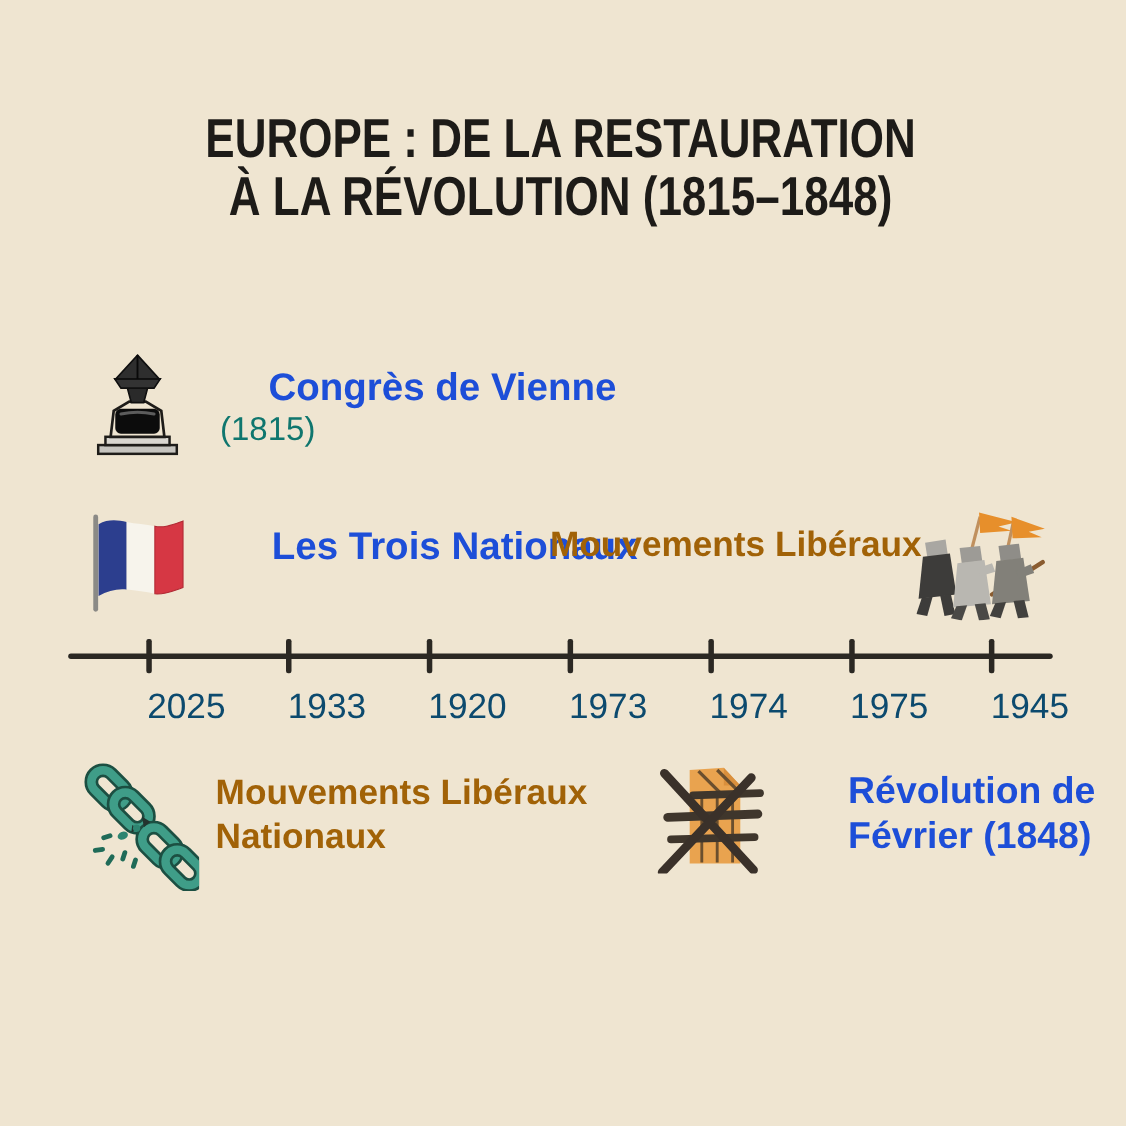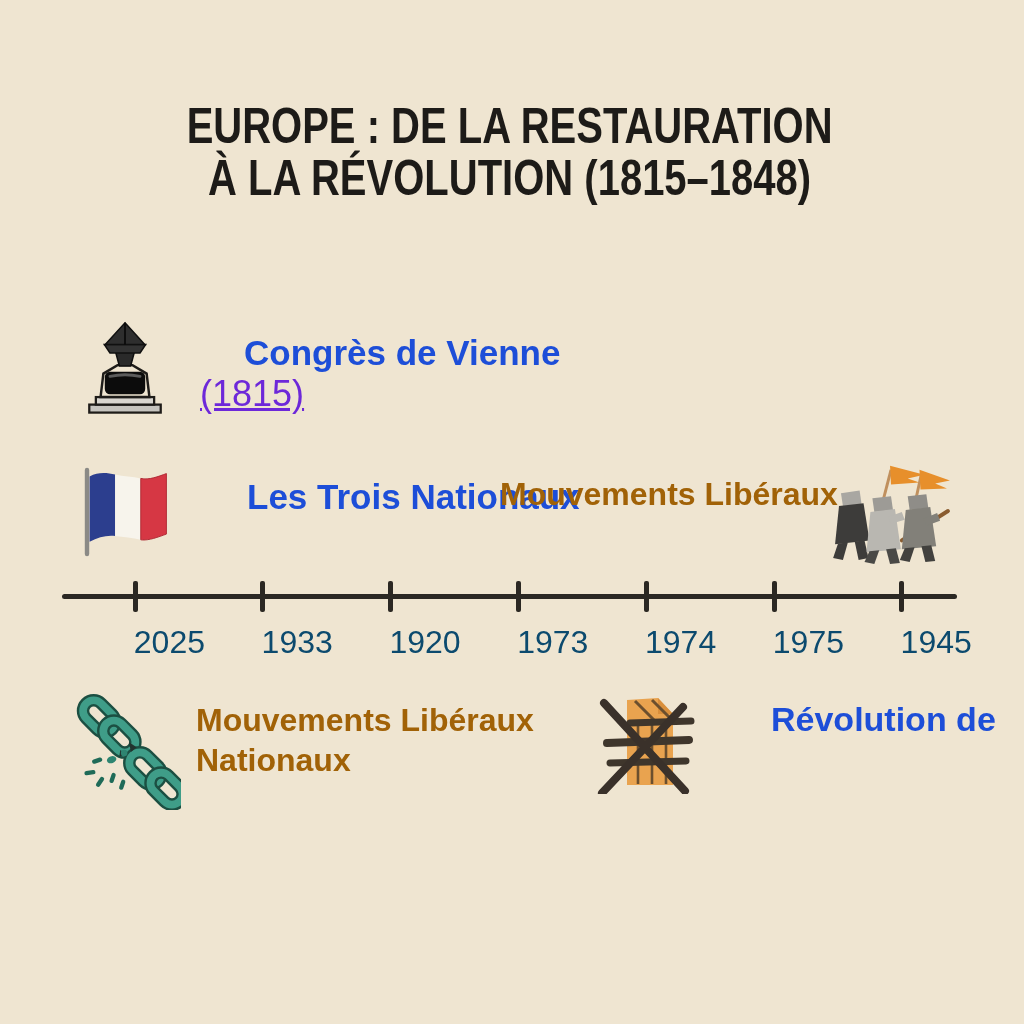--- a/index.html
+++ b/index.html
@@ -13,21 +13,21 @@
   
   .title{
     left:0;top:100px;width:1024px;text-align:center;
     font-weight:bold;font-size:50px;line-height:1.04;
     letter-spacing:0px;color:#1d1b18;
     transform:scaleX(0.8);transform-origin:500px 0;
   }
   .title div{white-space:nowrap;}
   
   .ev-label{font-weight:bold;font-size:35px;line-height:1.18;white-space:nowrap;color:#1d4ed8;margin-left:44px;}
-  .ev-year{font-weight:normal;font-size:36px;line-height:1.18;white-space:nowrap;color:#6d28d9;text-decoration:underline;}
+  .ev-year{font-weight:normal;font-size:30px;line-height:1.18;white-space:nowrap;color:#0f766e;}
   .ev-plain{font-weight:bold;font-size:32px;line-height:1.4;white-space:nowrap;color:#a16207;}
   .center{text-align:center;}
   
   .tl-line{left:62px;top:594px;width:895px;height:5px;background:#2b2823;border-radius:3px;}
   .tl-tick{position:absolute;top:581px;width:5px;height:31px;background:#2b2823;border-radius:2px;}
   .tl-year{position:absolute;top:624px;width:140px;margin-left:-70px;text-align:right;
            font-size:32px;font-weight:normal;color:#0c4a6e;white-space:nowrap;}
   svg{display:block;}
 </style>
 </head>
@@ -181,13 +181,14 @@
     </g>
 
     <g stroke="#3a312a" stroke-width="8" stroke-linecap="round">
       <line x1="8" y1="13" x2="89" y2="101"></line>
       <line x1="87" y1="17" x2="6" y2="103"></line>
     </g>
   </svg>
 </div>
 <div class="abs" style="left:727px;top:699px;">
   <div class="ev-label" style="font-size:34px;line-height:1.22;text-align:center;">Révolution de</div>
+  <div class="ev-label" style="font-size:34px;line-height:1.22;">Février (1848)</div>
 </div>
 
 </body></html>

